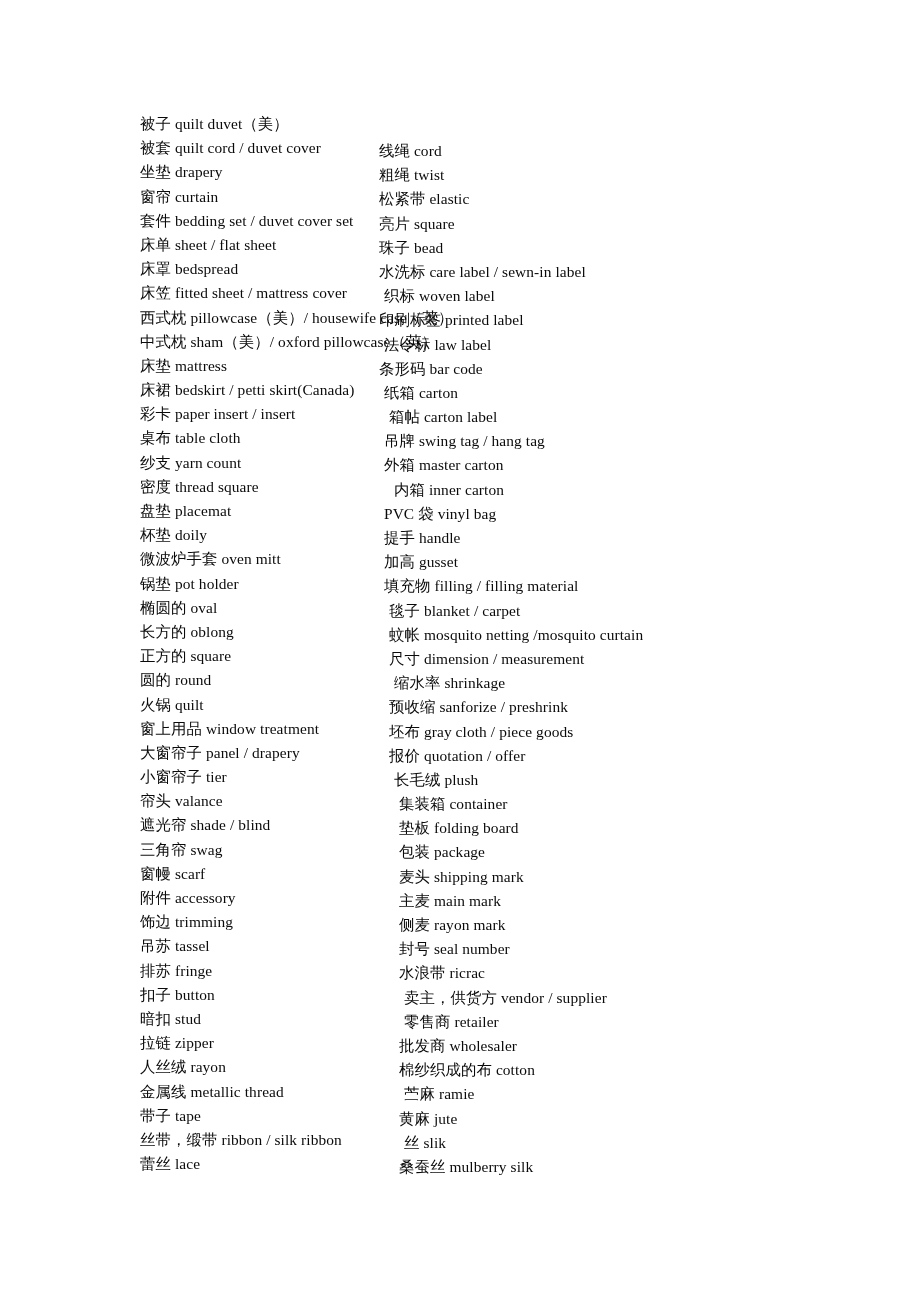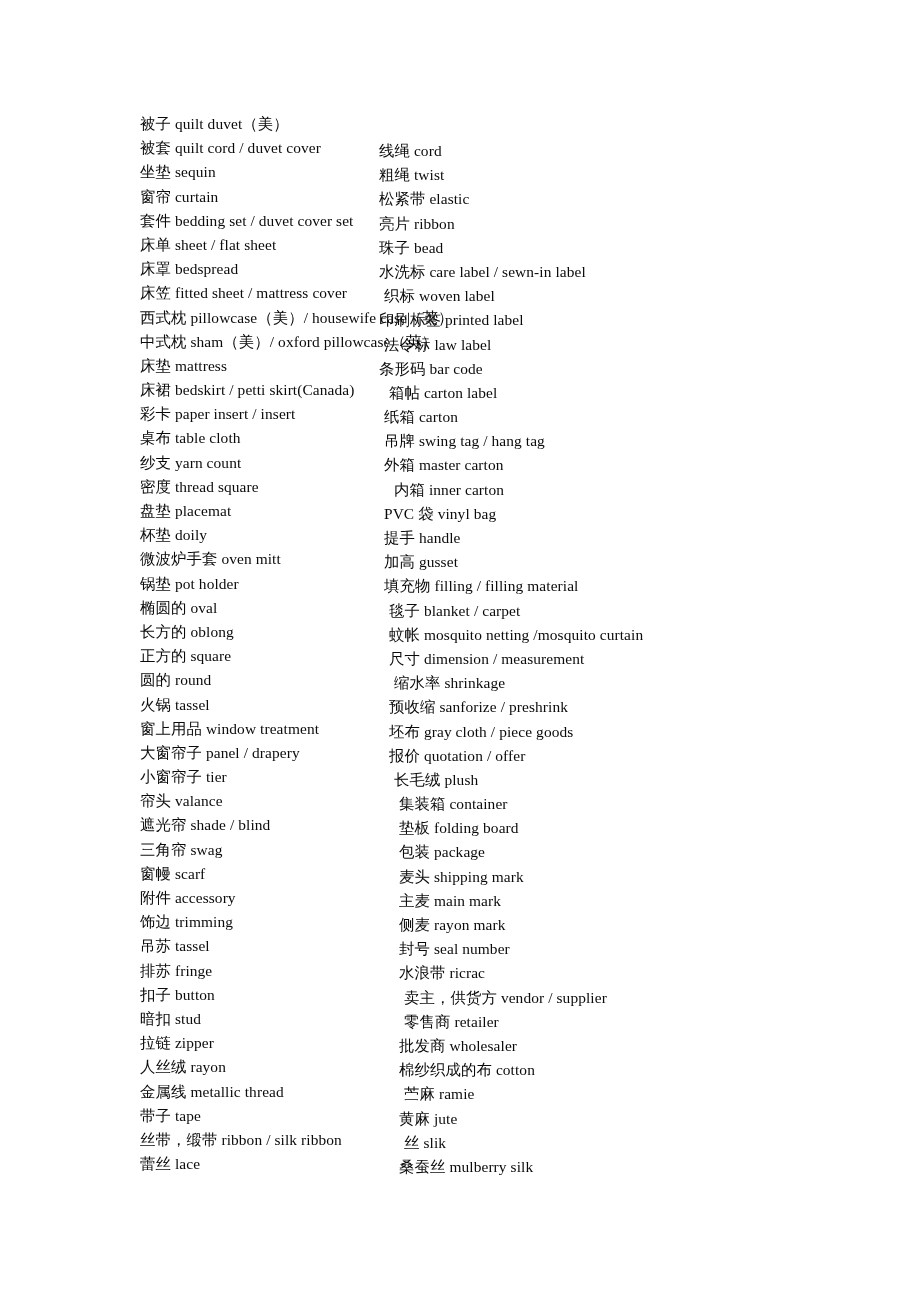--- a/index.html
+++ b/index.html
@@ -59,21 +59,21 @@
   .ind-5 { padding-left: 25px; }
 </style>
 </head>
 <body>
 
 <div id="page" style="background: rgb(255, 255, 255); color: rgb(0, 0, 0);">
   <div class="columns">
     <div class="col col-left">
         <div class="entry ind-0">被子 quilt duvet（美）</div>
         <div class="entry ind-0">被套 quilt cord / duvet cover</div>
-        <div class="entry ind-0">坐垫  sequin</div>
+        <div class="entry ind-0">坐垫  drapery</div>
         <div class="entry ind-0">窗帘 curtain</div>
         <div class="entry ind-0">套件 bedding set / duvet cover set</div>
         <div class="entry ind-0">床单 sheet / flat sheet</div>
         <div class="entry ind-0">床罩 bedspread</div>
         <div class="entry ind-0">床笠 fitted sheet / mattress cover</div>
         <div class="entry ind-0">西式枕 pillowcase（美）/ housewife case（英）</div>
         <div class="entry ind-0">中式枕  sham（美）/ oxford pillowcase（英）</div>
         <div class="entry ind-0">床垫  mattress</div>
         <div class="entry ind-0">床裙  bedskirt / petti skirt(Canada)</div>
         <div class="entry ind-0">彩卡 paper insert / insert</div>
@@ -81,21 +81,21 @@
         <div class="entry ind-0">纱支 yarn count</div>
         <div class="entry ind-0">密度 thread square</div>
         <div class="entry ind-0">盘垫  placemat</div>
         <div class="entry ind-0">杯垫  doily</div>
         <div class="entry ind-0">微波炉手套 oven mitt</div>
         <div class="entry ind-0">锅垫  pot holder</div>
         <div class="entry ind-0">椭圆的  oval</div>
         <div class="entry ind-0">长方的  oblong</div>
         <div class="entry ind-0">正方的 square</div>
         <div class="entry ind-0">圆的 round</div>
-        <div class="entry ind-0">火锅  tassel</div>
+        <div class="entry ind-0">火锅  quilt</div>
         <div class="entry ind-0">窗上用品 window treatment</div>
         <div class="entry ind-0">大窗帘子  panel / drapery</div>
         <div class="entry ind-0">小窗帘子 tier</div>
         <div class="entry ind-0">帘头 valance</div>
         <div class="entry ind-0">遮光帘 shade / blind</div>
         <div class="entry ind-0">三角帘 swag</div>
         <div class="entry ind-0">窗幔  scarf</div>
         <div class="entry ind-0">附件  accessory</div>
         <div class="entry ind-0">饰边 trimming</div>
         <div class="entry ind-0">吊苏 tassel</div>
@@ -106,29 +106,29 @@
         <div class="entry ind-0">人丝绒 rayon</div>
         <div class="entry ind-0">金属线 metallic thread</div>
         <div class="entry ind-0">带子  tape</div>
         <div class="entry ind-0">丝带，缎带 ribbon / silk ribbon</div>
         <div class="entry ind-0">蕾丝 lace</div>
       </div>
     <div class="col col-right">
         <div class="entry ind-0">线绳 cord</div>
         <div class="entry ind-0">粗绳 twist</div>
         <div class="entry ind-0">松紧带 elastic</div>
-        <div class="entry ind-0">亮片 ribbon</div>
+        <div class="entry ind-0">亮片 square</div>
         <div class="entry ind-0">珠子 bead</div>
         <div class="entry ind-0">水洗标 care label / sewn-in label</div>
         <div class="entry ind-1">织标  woven label</div>
         <div class="entry ind-0">印刷标签 printed label</div>
         <div class="entry ind-1">法令标 law label</div>
         <div class="entry ind-0">条形码 bar code</div>
+        <div class="entry ind-1">纸箱 carton</div>
         <div class="entry ind-2">箱帖 carton label</div>
-        <div class="entry ind-1">纸箱 carton</div>
         <div class="entry ind-1">吊牌 swing tag / hang tag</div>
         <div class="entry ind-1">外箱 master carton</div>
         <div class="entry ind-3">内箱 inner carton</div>
         <div class="entry ind-1">PVC 袋 vinyl bag</div>
         <div class="entry ind-1">提手 handle</div>
         <div class="entry ind-1">加高 gusset</div>
         <div class="entry ind-1">填充物 filling / filling material</div>
         <div class="entry ind-2">毯子 blanket / carpet</div>
         <div class="entry ind-2">蚊帐 mosquito netting /mosquito curtain</div>
         <div class="entry ind-2">尺寸 dimension / measurement</div>

